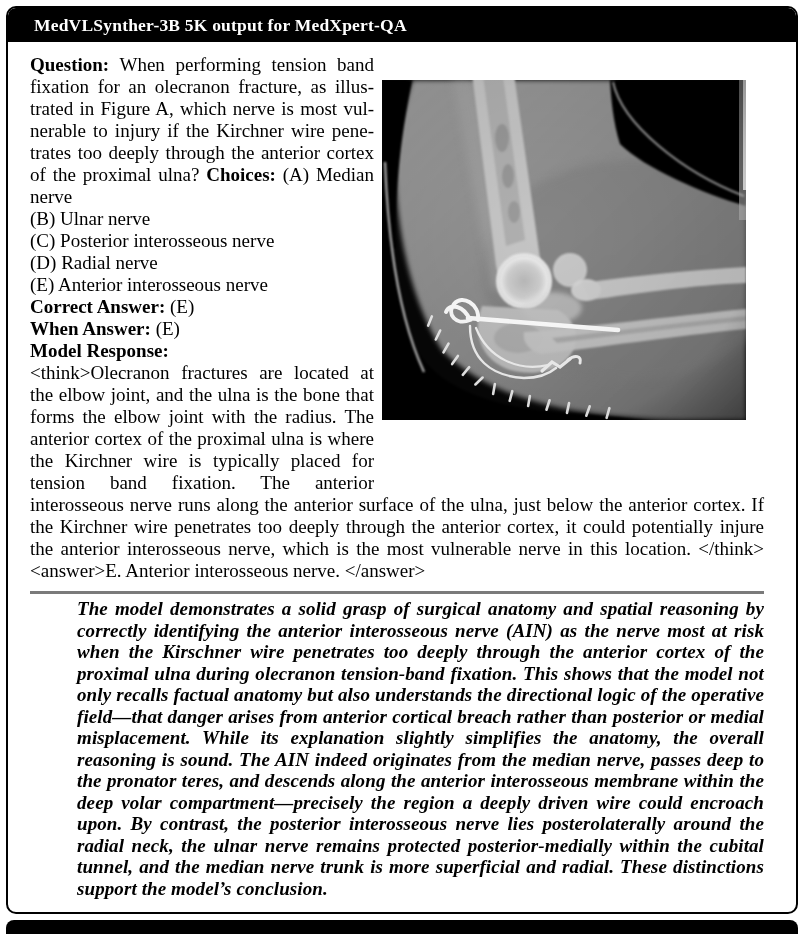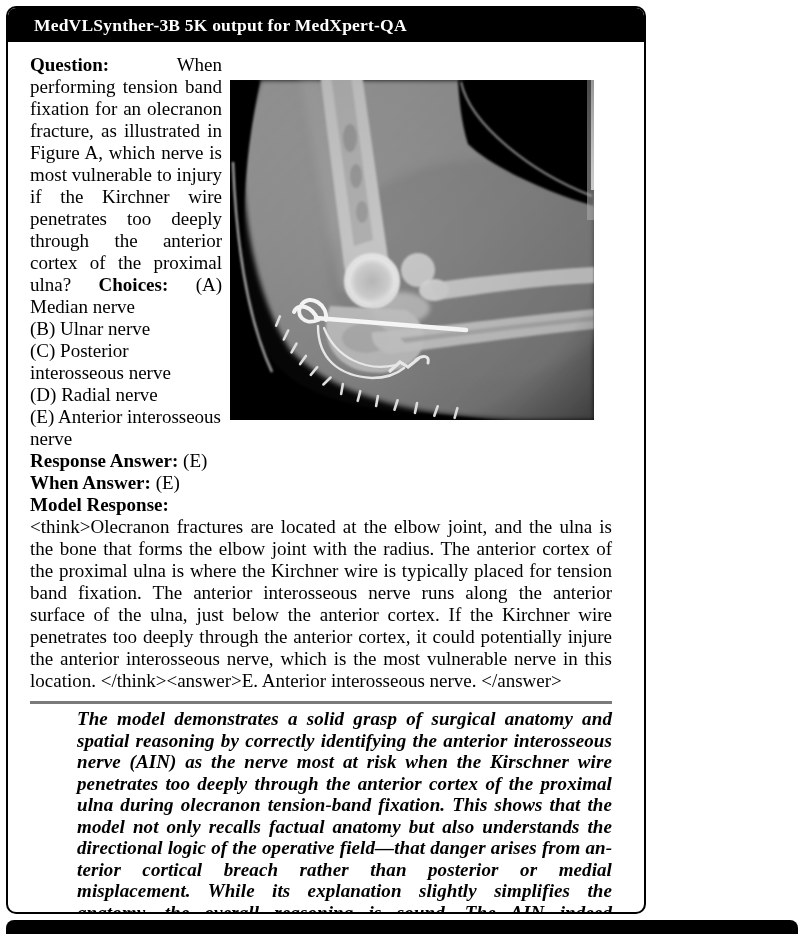--- a/index.html
+++ b/index.html
@@ -1,17 +1,17 @@
 <!DOCTYPE html>
 <html><head>
 <meta charset="utf-8">
 <style>
   html,body{margin:0;padding:0;background:#ffffff;width:804px;height:934px;overflow:hidden;}
   body{position:relative;font-family:"Liberation Serif","DejaVu Serif",serif;color:#000;}
-  .box{position:absolute;left:6px;top:6px;width:640px;height:908px;background:#fff;
+  .box{position:absolute;left:6px;top:6px;width:792px;height:908px;background:#fff;
        border:2.5px solid #000;border-radius:10px;box-sizing:border-box;overflow:hidden;}
   .titlebar{height:34px;background:#000;border-radius:7px 7px 0 0;display:flex;align-items:center;
             padding-left:26px;}
   .titlebar span{color:#fff;font-weight:bold;font-size:17.5px;letter-spacing:.2px;}
   .content{padding:12px 32px 0 22px;font-size:19px;line-height:22px;}
   .just{text-align:justify;}
   .b{font-weight:bold;}
   figure.xray{float:right;width:364px;height:340px;margin:26px 18px 58px 8px;padding:0;
               background:#000;}
   figure.xray svg{display:block;width:364px;height:340px;}
@@ -152,21 +152,21 @@
       <span class="b">Choices:</span>
       <span>(A) Median nerve</span>
     </div>
 
     <div>(B) Ulnar nerve</div>
     <div>(C) Posterior interosseous nerve</div>
     <div>(D) Radial nerve</div>
     <div>(E) Anterior interosseous nerve</div>
 
     <div>
-      <span class="b">Response Answer:</span>
+      <span class="b">Correct Answer:</span>
       <span>(E)</span>
     </div>
 
     <div>
       <span class="b">When Answer:</span>
       <span>(E)</span>
     </div>
 
     <div class="b">Model Response:</div>
 

